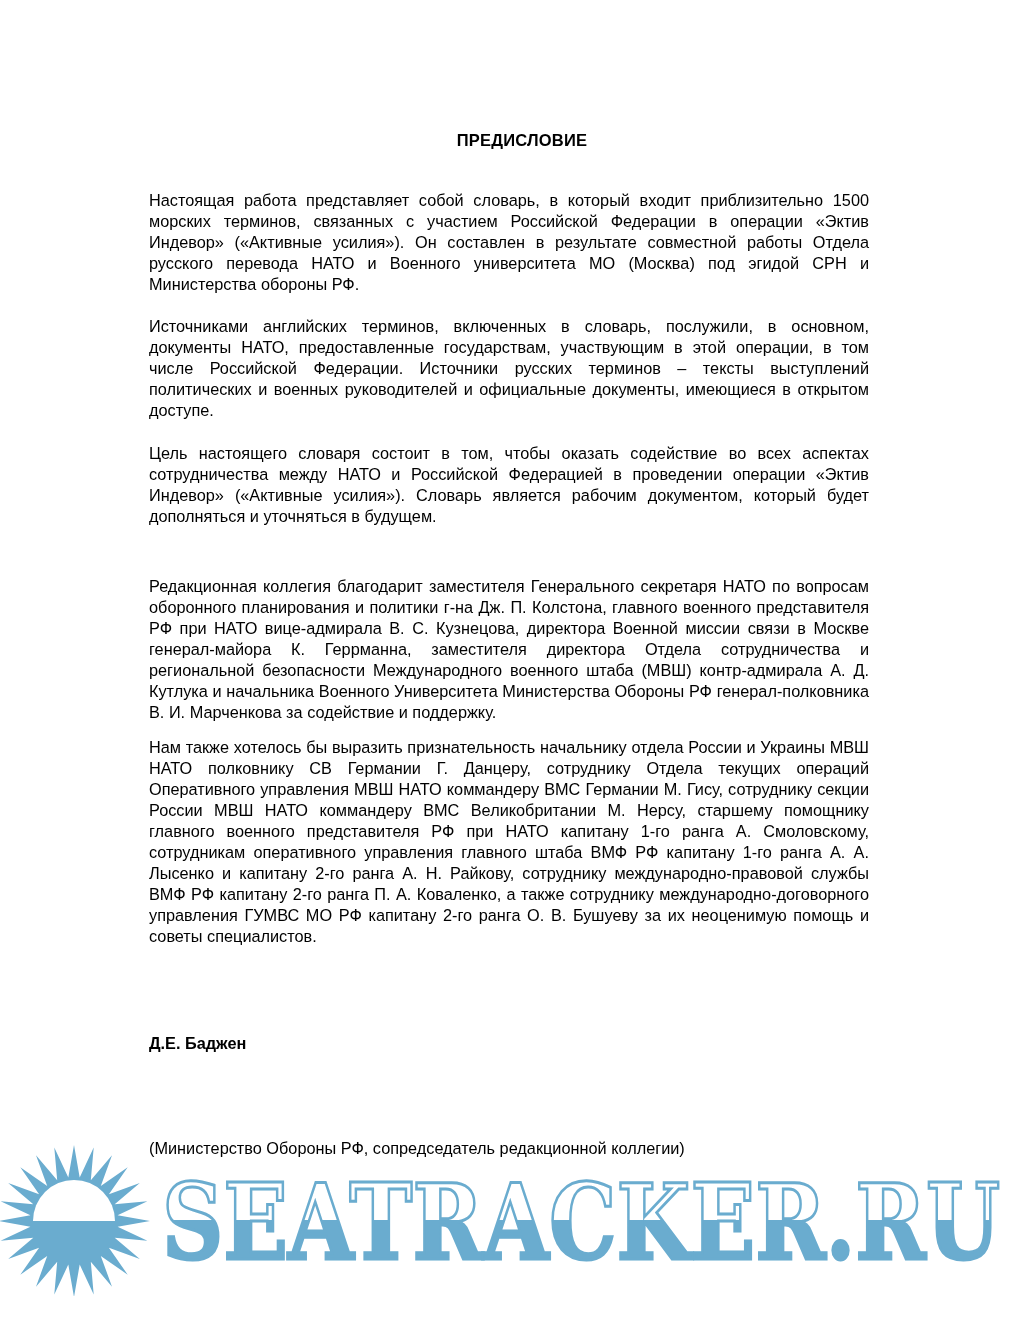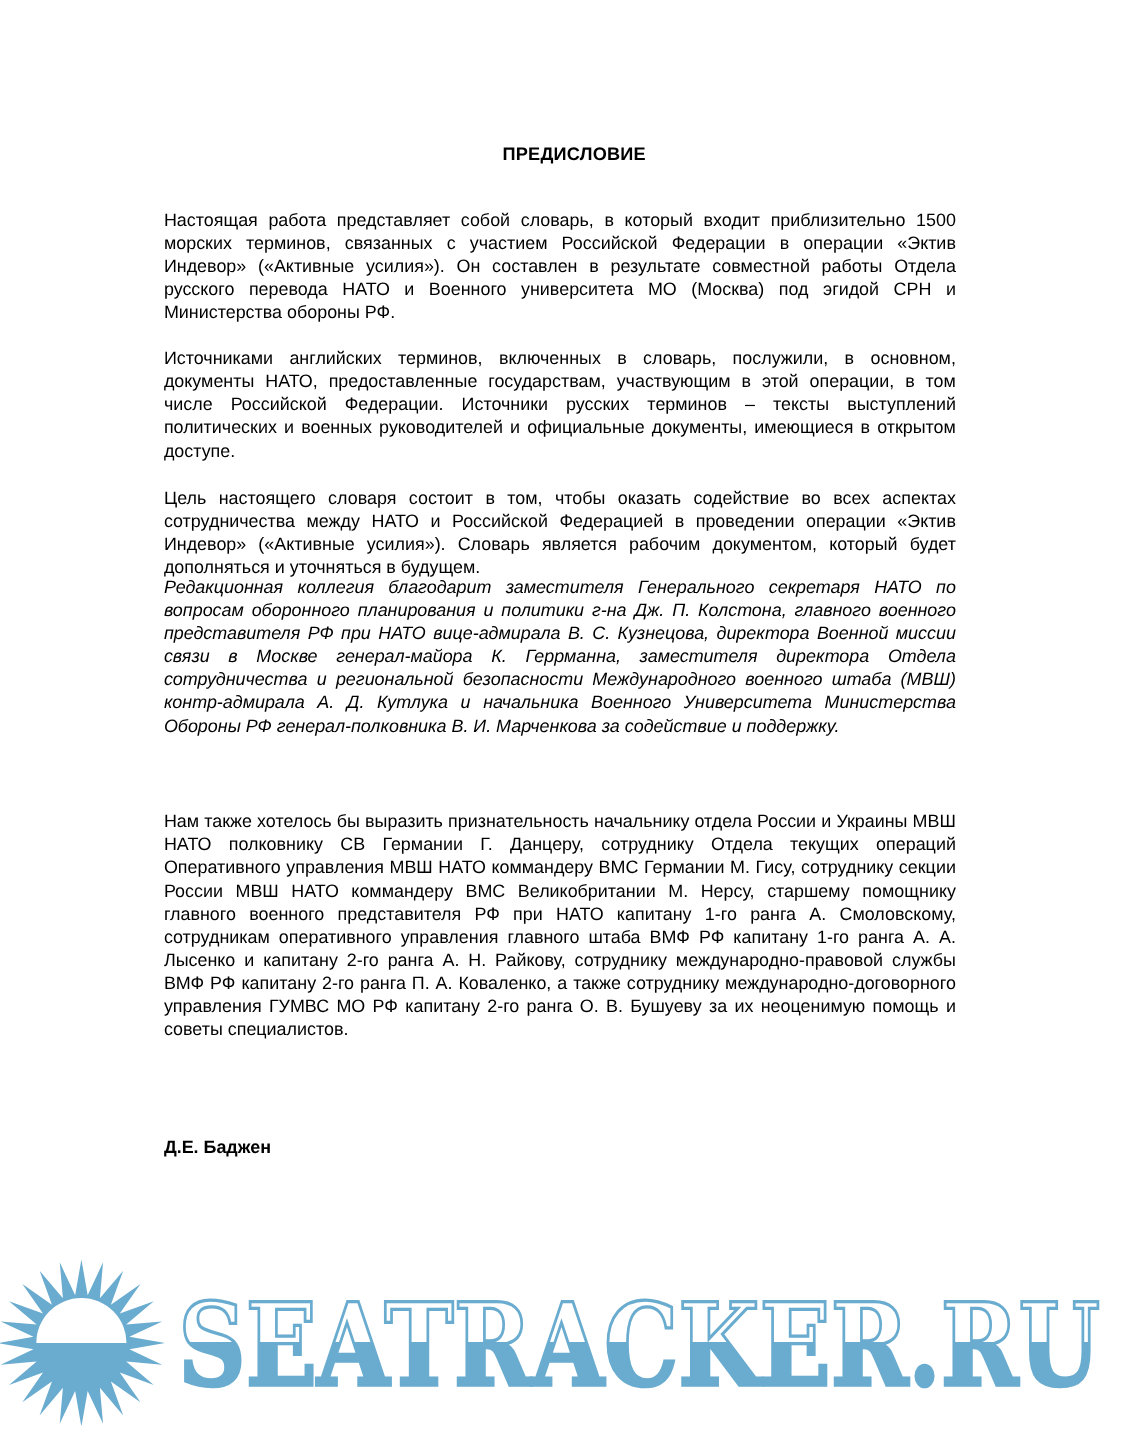--- a/index.html
+++ b/index.html
@@ -31,21 +31,21 @@
       left: 149px;
       width: 720px;
       font-size: 16.3px;
       line-height: 21px;
       text-align: justify;
       margin: 0;
     }
     #p1 { top: 190px; }
     #p2 { top: 316px; }
     #p3 { top: 443px; }
-    #p4 { top: 524px; font-style: italic; }
+    #p4 { top: 576px; }
     #p5 { top: 737px; }
     .sig {
       position: absolute;
       left: 149px;
       width: 720px;
       font-size: 16.3px;
       line-height: 21px;
     }
     .sig-name {
       font-weight: bold;
@@ -89,20 +89,21 @@
 <p class="body-text" id="p2">Источниками английских терминов, включенных в словарь, послужили, в основном, документы НАТО, предоставленные государствам, участвующим в этой операции, в том числе Российской Федерации.  Источники русских терминов – тексты выступлений политических и военных руководителей и официальные документы, имеющиеся в открытом доступе.</p>
 <p class="body-text" id="p3">Цель настоящего словаря состоит в том, чтобы оказать содействие во всех аспектах сотрудничества между НАТО и Российской Федерацией в проведении операции «Эктив Индевор» («Активные усилия»). Словарь является рабочим документом, который будет дополняться и уточняться в будущем.</p>
 <p class="body-text" id="p4">Редакционная коллегия благодарит заместителя Генерального секретаря  НАТО по вопросам оборонного планирования и политики г-на Дж. П. Колстона, главного военного представителя РФ при НАТО вице-адмирала В. С. Кузнецова, директора Военной миссии связи в Москве генерал-майора К. Геррманна, заместителя директора Отдела сотрудничества и региональной безопасности Международного военного штаба (МВШ) контр-адмирала А. Д. Кутлука и начальника Военного Университета Министерства Обороны РФ генерал-полковника В. И. Марченкова за содействие и поддержку.</p>
 <p class="body-text" id="p5">Нам также хотелось бы выразить признательность начальнику отдела России и Украины МВШ НАТО полковнику СВ Германии Г. Данцеру, сотруднику Отдела текущих операций Оперативного управления МВШ НАТО коммандеру ВМС Германии М. Гису, сотруднику секции России МВШ НАТО коммандеру ВМС Великобритании М. Нерсу, старшему помощнику главного военного представителя РФ при НАТО капитану 1-го ранга А. Смоловскому, сотрудникам оперативного управления главного штаба ВМФ РФ капитану 1-го ранга А. А. Лысенко и капитану 2-го ранга А. Н. Райкову, сотруднику международно-правовой службы ВМФ РФ капитану 2-го ранга П. А. Коваленко, а также сотруднику международно-договорного управления ГУМВС МО РФ капитану 2-го ранга О. В. Бушуеву за их неоценимую помощь и советы специалистов.</p>
 
 <div class="sig" id="sig1">
   <span class="sig-name">Д.Е. Баджен</span>
 </div>
 
 <div class="sig" id="sig2">
+  <span class="sig-role">(Министерство Обороны РФ, сопредседатель редакционной коллегии)</span>
 </div>
 
 <div class="watermark">
   <svg class="wm-logo" viewBox="0 0 150 155" xmlns="http://www.w3.org/2000/svg">
     <defs>
       <clipPath id="upperHalf">
         <rect x="0" y="0" width="150" height="80"></rect>
       </clipPath>
     </defs>
     <polygon id="sun-rays" fill="#6aaccf" points="74.0,4.0 79.7,36.4 93.7,6.6 90.8,39.3 112.0,14.2 100.8,45.1 127.7,26.3 108.9,53.2 139.8,42.0 114.7,63.2 147.4,60.3 117.6,74.3 150.0,80.0 117.6,85.7 147.4,99.7 114.7,96.8 139.8,118.0 108.9,106.8 127.7,133.7 100.8,114.9 112.0,145.8 90.8,120.7 93.7,153.4 79.7,123.6 74.0,156.0 68.3,123.6 54.3,153.4 57.2,120.7 36.0,145.8 47.2,114.9 20.3,133.7 39.1,106.8 8.2,118.0 33.3,96.8 0.6,99.7 30.4,85.7 -2.0,80.0 30.4,74.3 0.6,60.3 33.3,63.2 8.2,42.0 39.1,53.2 20.3,26.3 47.2,45.1 36.0,14.2 57.2,39.3 54.3,6.6 68.3,36.4"></polygon>

